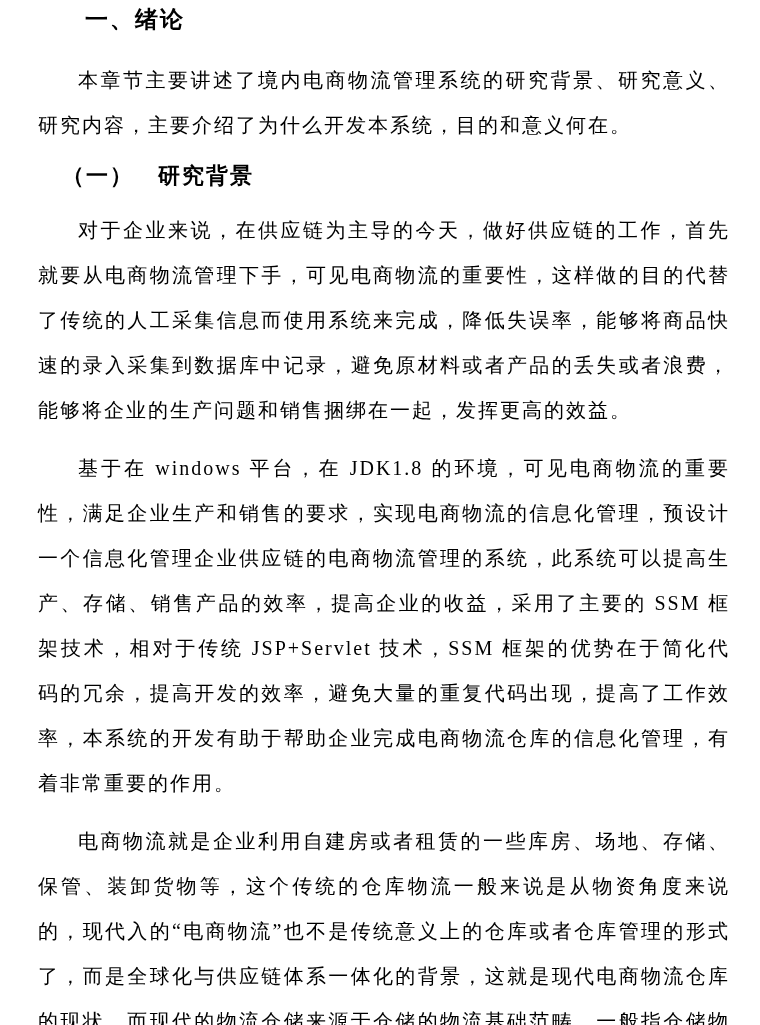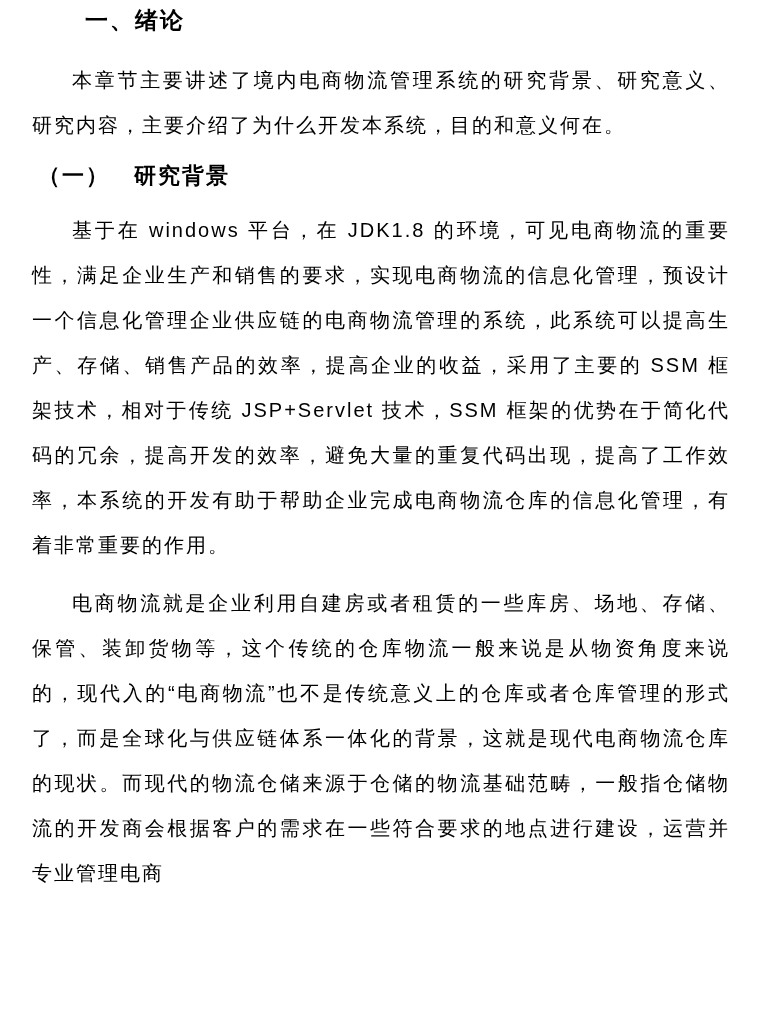--- a/index.html
+++ b/index.html
@@ -9,55 +9,56 @@
   }
   .page {
     position: relative;
     width: 760px;
     height: 1025px;
     box-sizing: border-box;
     padding: 0 30px 0 22px;
     overflow: hidden;
     background: #ffffff;
     color: #000000;
-    font-family: Liberation Sans, sans-serif;
+    font-family: Liberation Serif, serif;
   }
   h1.chapter {
     font-size: 23px;
     font-weight: bold;
     line-height: 40px;
     letter-spacing: 2px;
     margin: 0 0 18px 63px;
   }
   h2.section {
     font-size: 22px;
     font-weight: bold;
     line-height: 36px;
     letter-spacing: 2px;
-    margin: 10px 0 14px 16px;
+    margin: 10px 0 14px 40px;
   }
   p.body {
     font-size: 20px;
     line-height: 45px;
     letter-spacing: 2px;
     text-align: justify;
     text-indent: 2em;
-    margin: 0 0 13px 10px;
+    margin: 0 0 13px 16px;
   }
   p.intro {
     margin-bottom: 0;
   }
 </style>
 </head>
 <body>
 
 <div class="page">
   <h1 class="chapter">一、绪论</h1>
 
   <p class="body intro">本章节主要讲述了境内电商物流管理系统的研究背景、研究意义、研究内容，主要介绍了为什么开发本系统，目的和意义何在。</p>
 
   <h2 class="section">（一）　研究背景</h2>
 
+  <p class="body">对于企业来说，在供应链为主导的今天，做好供应链的工作，首先就要从电商物流管理下手，可见电商物流的重要性，这样做的目的代替了传统的人工采集信息而使用系统来完成，降低失误率，能够将商品快速的录入采集到数据库中记录，避免原材料或者产品的丢失或者浪费，能够将企业的生产问题和销售捆绑在一起，发挥更高的效益。</p>
 
   <p class="body">基于在 windows 平台，在 JDK1.8 的环境，可见电商物流的重要性，满足企业生产和销售的要求，实现电商物流的信息化管理，预设计一个信息化管理企业供应链的电商物流管理的系统，此系统可以提高生产、存储、销售产品的效率，提高企业的收益，采用了主要的 SSM 框架技术，相对于传统 JSP+Servlet 技术，SSM 框架的优势在于简化代码的冗余，提高开发的效率，避免大量的重复代码出现，提高了工作效率，本系统的开发有助于帮助企业完成电商物流仓库的信息化管理，有着非常重要的作用。</p>
 
   <p class="body">电商物流就是企业利用自建房或者租赁的一些库房、场地、存储、保管、装卸货物等，这个传统的仓库物流一般来说是从物资角度来说的，现代入的“电商物流”也不是传统意义上的仓库或者仓库管理的形式了，而是全球化与供应链体系一体化的背景，这就是现代电商物流仓库的现状。而现代的物流仓储来源于仓储的物流基础范畴，一般指仓储物流的开发商会根据客户的需求在一些符合要求的地点进行建设，运营并专业管理电商</p>
 </div>
 
 </body></html>

